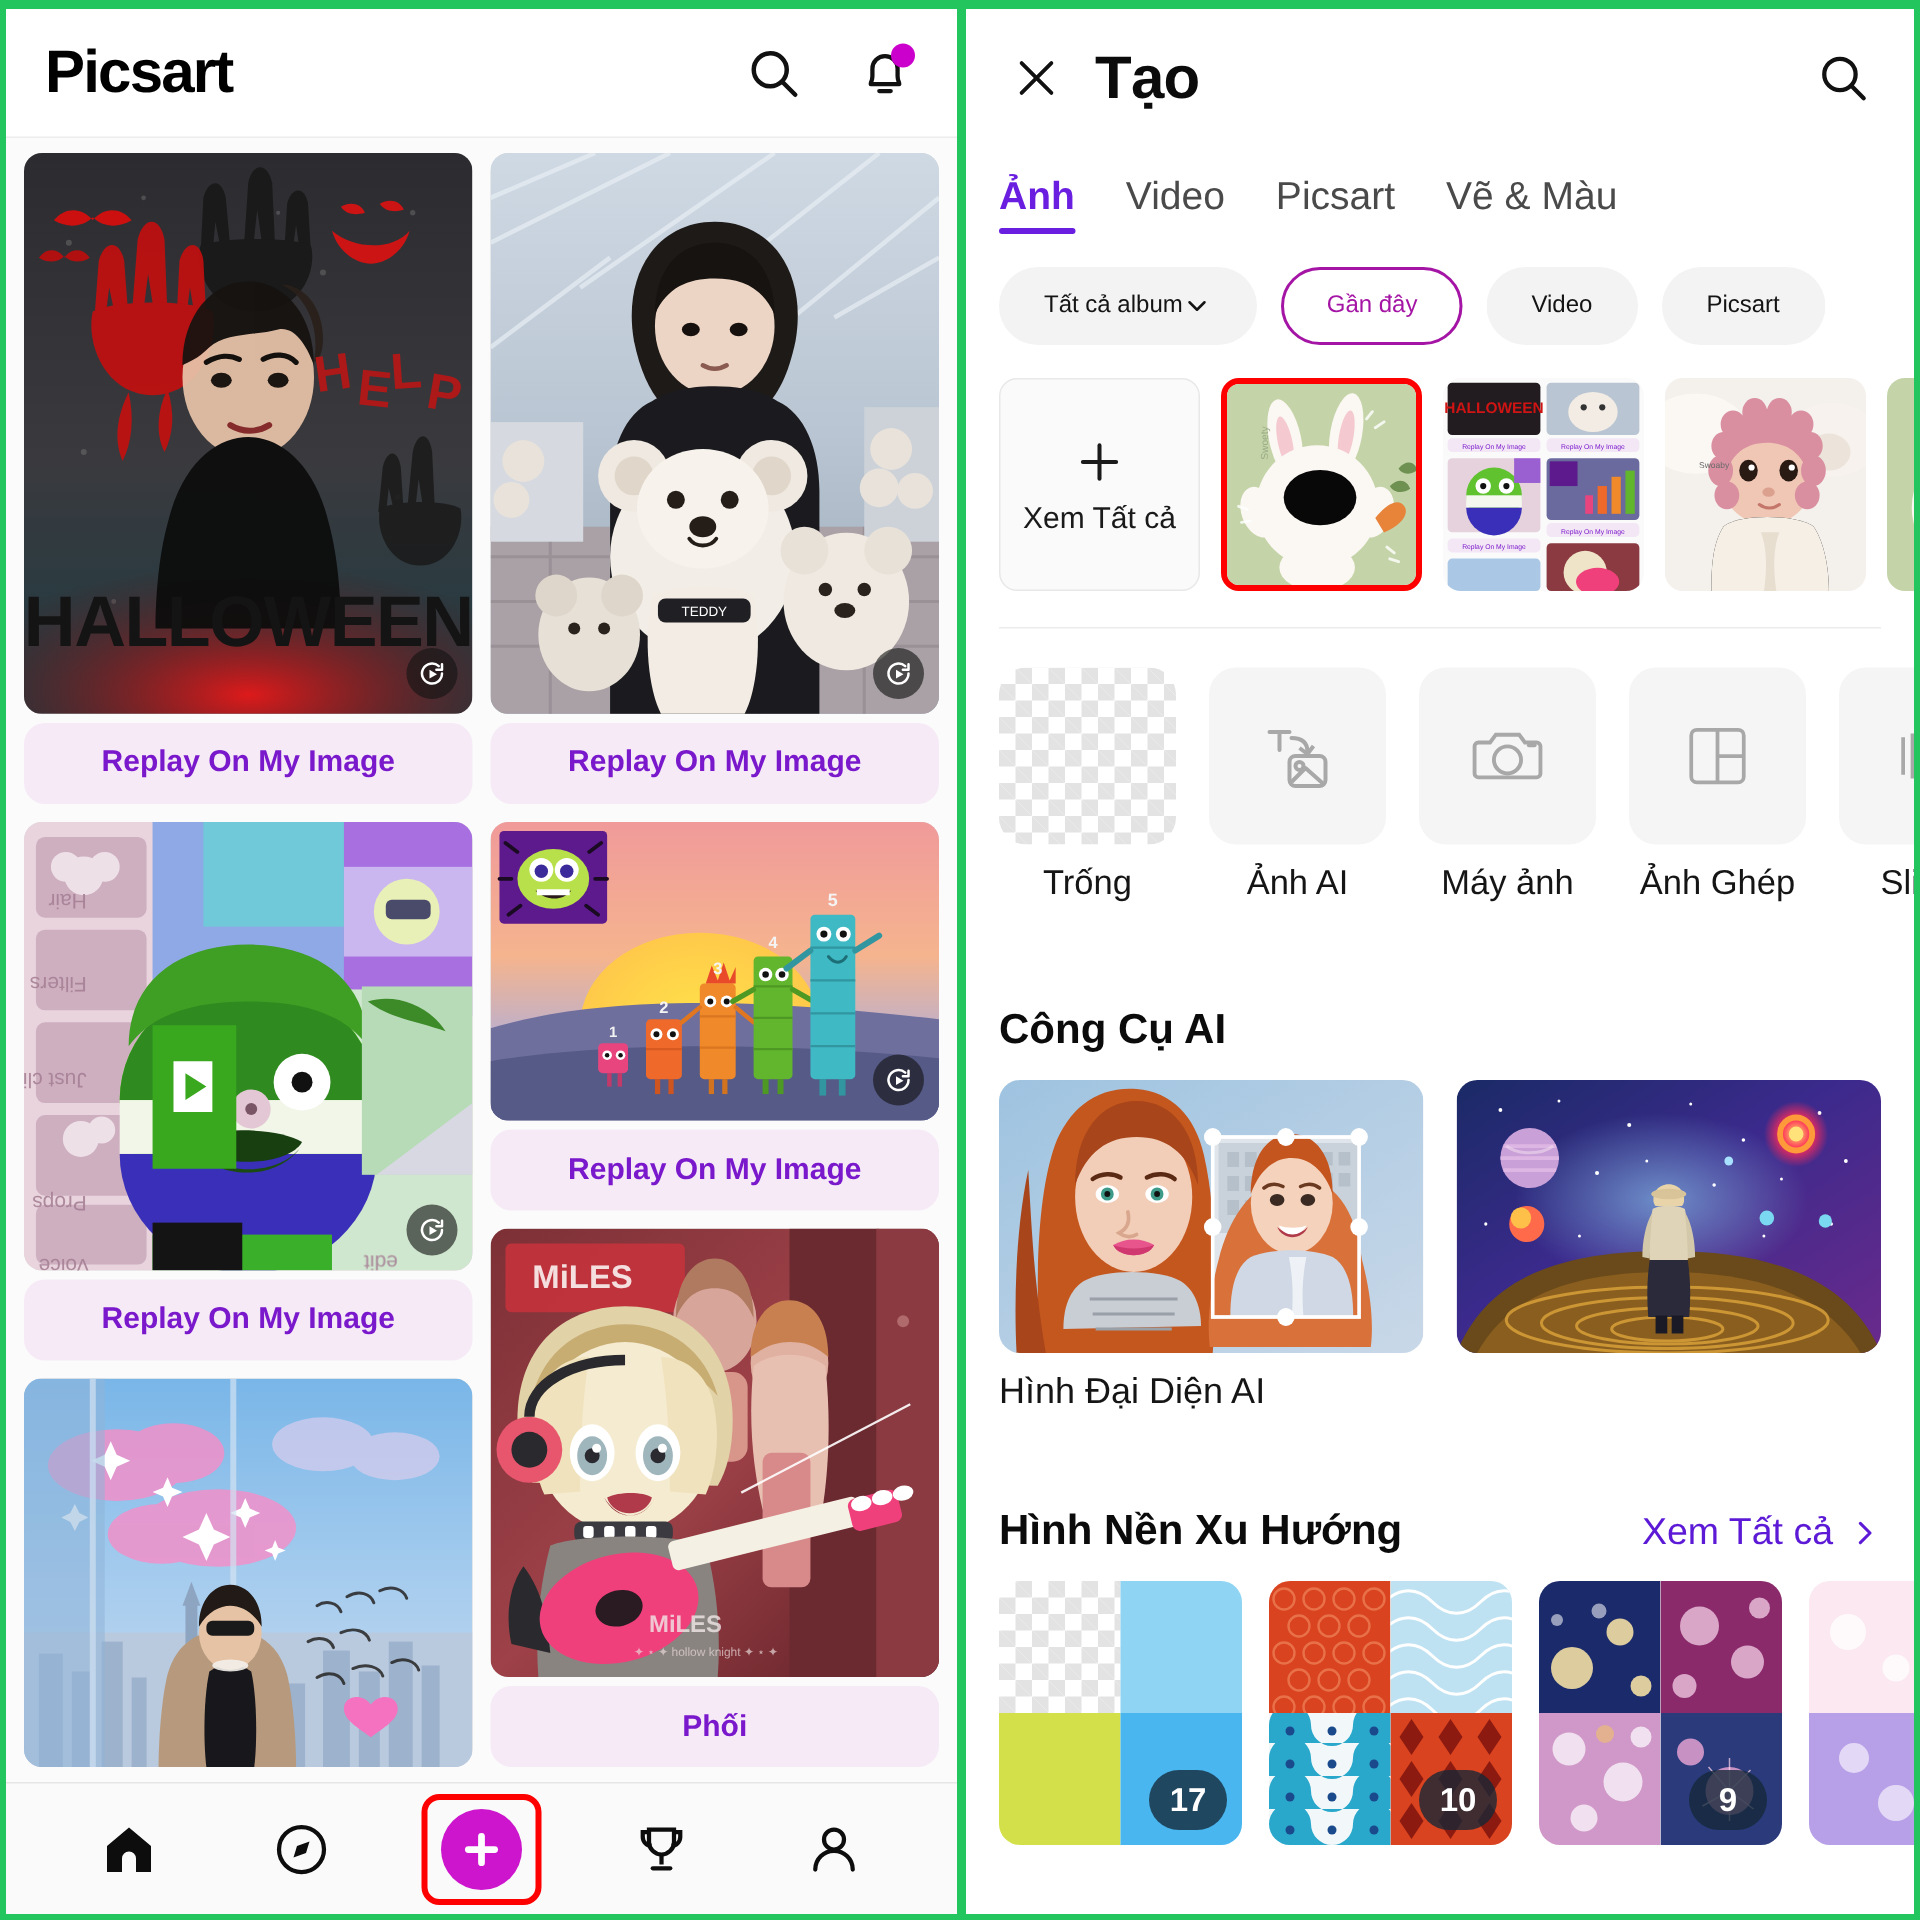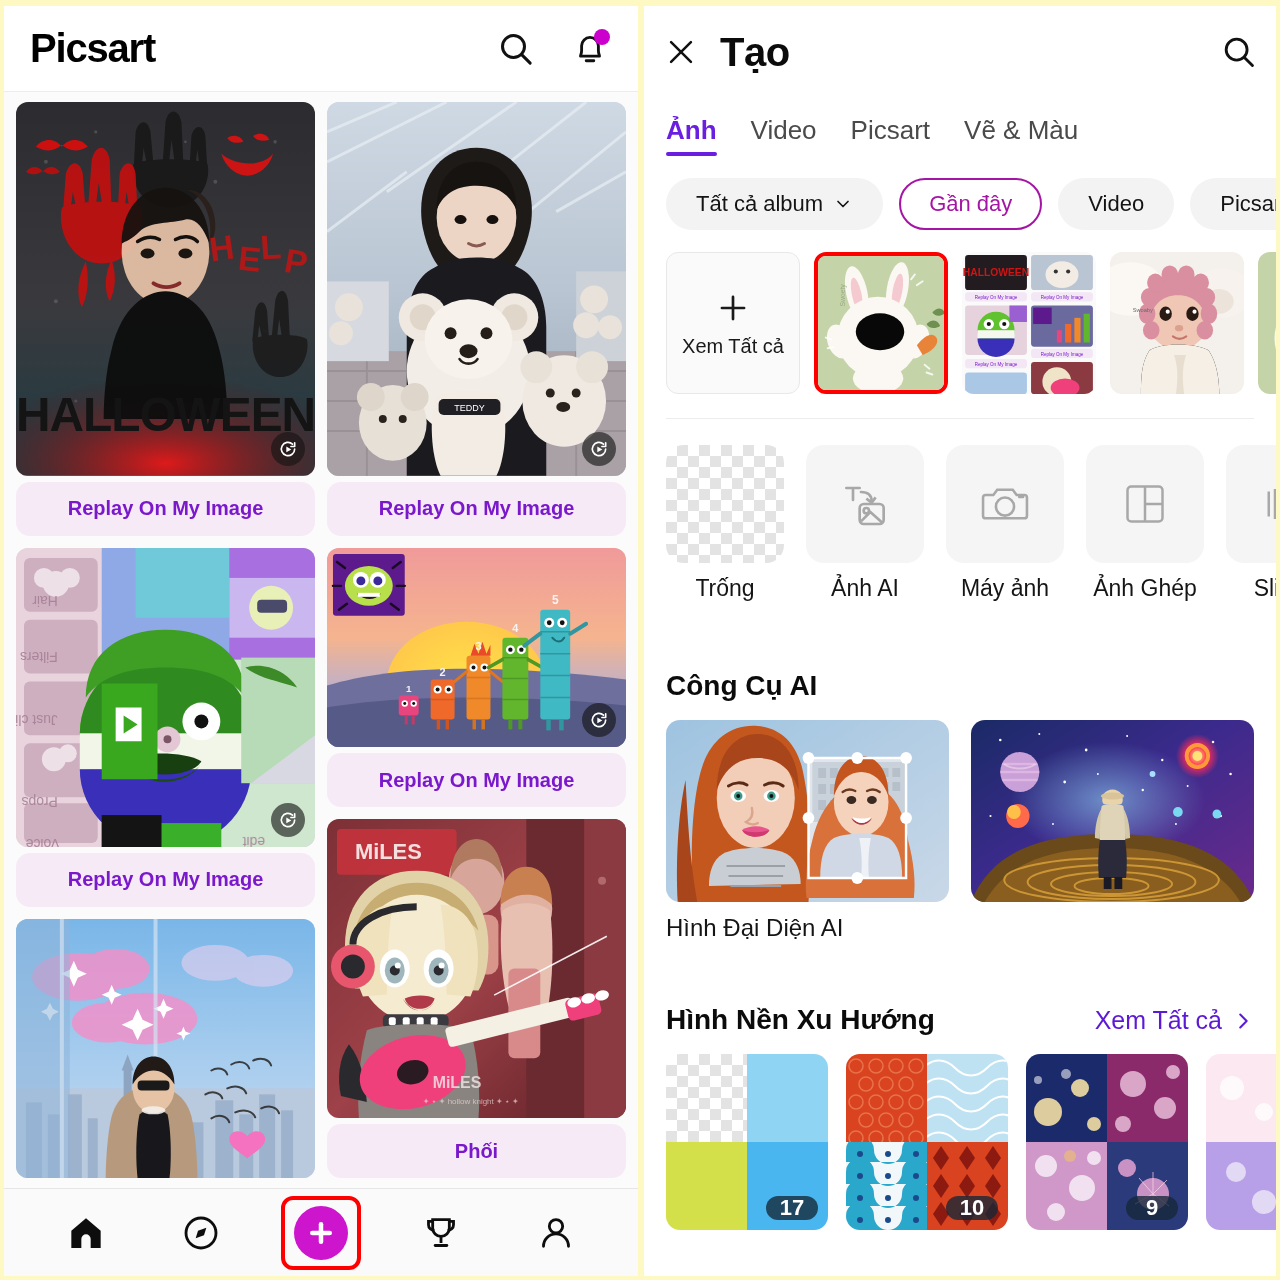--- a/index.html
+++ b/index.html
@@ -3,21 +3,21 @@
 <meta charset="utf-8">
 <style>
   * { box-sizing: border-box; margin: 0; padding: 0; }
   html, body {
     width: 1280px; height: 1280px;
     font-family: "Liberation Sans", sans-serif;
     background: #8a8a87;
     overflow: hidden;
   }
   .screen { position: relative; width: 1280px; height: 1280px; display: flex; gap: 6px;
-            padding: 6px 4px 4px 4px; background: #fef9c3; }
+            padding: 6px 4px 4px 4px; background: #22c55e; }
 
   
   .left-phone {
     width: 634px; height: 1270px; background: #ffffff;
     position: relative; overflow: hidden; display: flex; flex-direction: column;
   }
   .l-header {
     height: 86px; flex: 0 0 86px; background: #fff;
     display: flex; align-items: center; padding: 0 26px;
     border-bottom: 1px solid #ececec;
@@ -66,39 +66,39 @@
   .plus-circle {
     width: 54px; height: 54px; border-radius: 50%; background: #cc15cc;
     display: flex; align-items: center; justify-content: center;
   }
 
   
   .right-phone {
     width: 632px; height: 1270px; background: #ffffff;
     position: relative; overflow: hidden; display: flex; flex-direction: column;
   }
-  .r-header { height: 92px; flex: 0 0 92px; display: flex; align-items: center; padding: 0 14px; }
+  .r-header { height: 92px; flex: 0 0 92px; display: flex; align-items: center; padding: 0 24px; }
   .close-x { width: 46px; height: 46px; display: flex; align-items: center; justify-content: center; }
   .r-title { font-size: 40px; font-weight: 700; color: #0b0b0b; margin-left: 16px; letter-spacing: -.5px; }
   .r-search { margin-left: auto; width: 46px; height: 46px; display: flex; align-items: center; justify-content: center; }
 
   .tabs { display: flex; gap: 34px; padding: 0 22px; height: 58px; align-items: flex-end; }
   .tab { font-size: 26px; color: #4a4a4a; padding-bottom: 10px; position: relative; cursor: pointer; white-space: nowrap; }
   .tab.active { color: #6a1fe0; font-weight: 700; }
   .tab.active:after {
     content: ""; position: absolute; left: 0; right: 0; bottom: 0; height: 4px;
     background: #6a1fe0; border-radius: 2px;
   }
 
   .r-body { flex: 1; overflow: hidden; }
 
   .chips { display: flex; gap: 16px; padding: 22px 22px 0 22px; }
   .chip {
     height: 52px; border-radius: 26px; background: #f3f3f3; color: #141414;
-    display: flex; align-items: center; gap: 10px; padding: 0 28px; font-size: 22px;
+    display: flex; align-items: center; padding: 0 28px; font-size: 16px;
     white-space: nowrap; border: 2px solid transparent; cursor: pointer;
   }
   .chip.selected { background: #fff; border-color: #a515a5; color: #a515a5; }
 
   .recent-row { display: flex; gap: 14px; padding: 22px 0 24px 22px; }
   .recent-tile { width: 134px; height: 142px; border-radius: 12px; flex: 0 0 auto; overflow: hidden; position: relative; }
   .tile-add {
     background: #fafafa; border: 1px solid #e8e8e8; display: flex; flex-direction: column;
     align-items: center; justify-content: center; gap: 8px; color: #1a1a1a; font-size: 20px; cursor: pointer;
   }
@@ -127,21 +127,21 @@
 
   .ai-row { display: flex; gap: 22px; padding: 0 22px; }
   .ai-card { flex: 1; cursor: pointer; }
   .ai-img { width: 100%; height: 182px; border-radius: 14px; overflow: hidden; position: relative; }
   .ai-label { font-size: 24px; color: #151515; margin-top: 12px; }
 
   .bg-row { display: flex; gap: 18px; padding: 0 0 0 22px; }
   .bg-tile { width: 162px; height: 176px; flex: 0 0 auto; border-radius: 14px; overflow: hidden; position: relative; cursor: pointer;
              display: grid; grid-template-columns: 1fr 1fr; grid-template-rows: 1fr 1fr; }
   .bg-count {
-    position: absolute; right: 10px; bottom: 10px; min-width: 52px; height: 24px; padding: 0 12px;
+    position: absolute; right: 10px; bottom: 10px; min-width: 52px; height: 40px; padding: 0 12px;
     border-radius: 20px; background: rgba(20,40,55,.78); color: #fff; font-size: 22px; font-weight: 700;
     display: flex; align-items: center; justify-content: center;
   }
   svg { display: block; }
 </style>
 </head>
 <body>
 
 <div class="screen">
 

